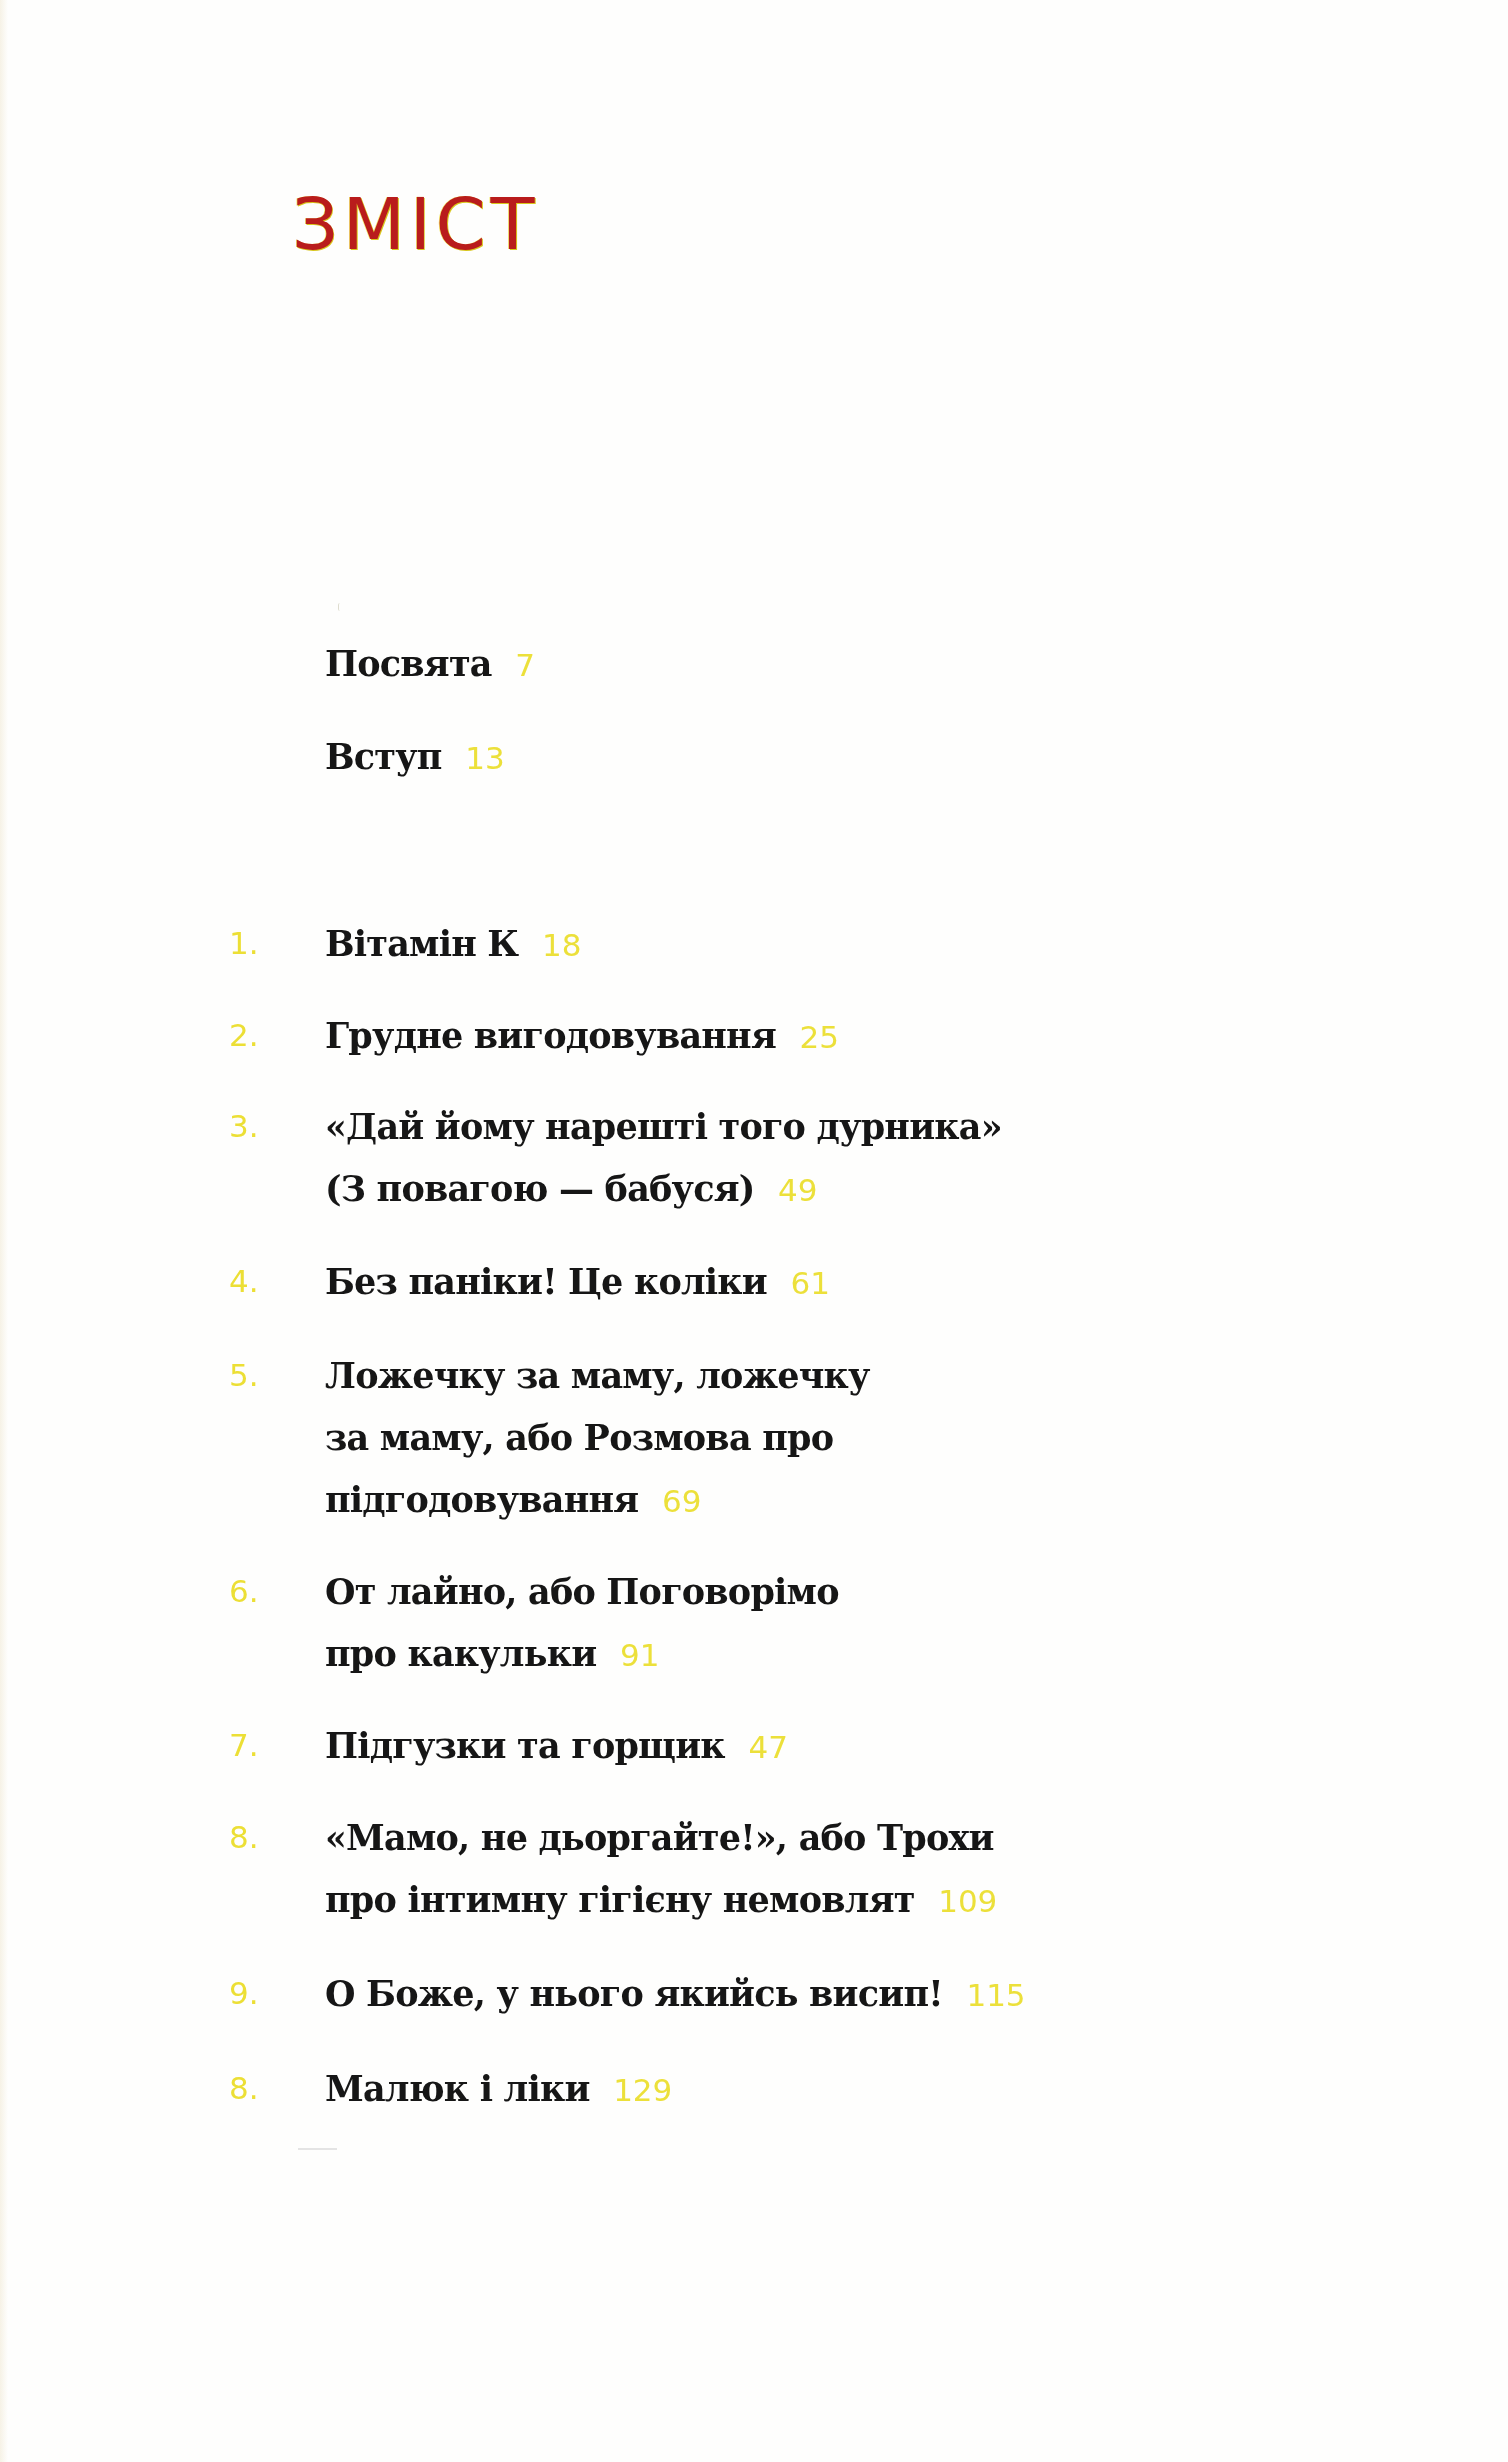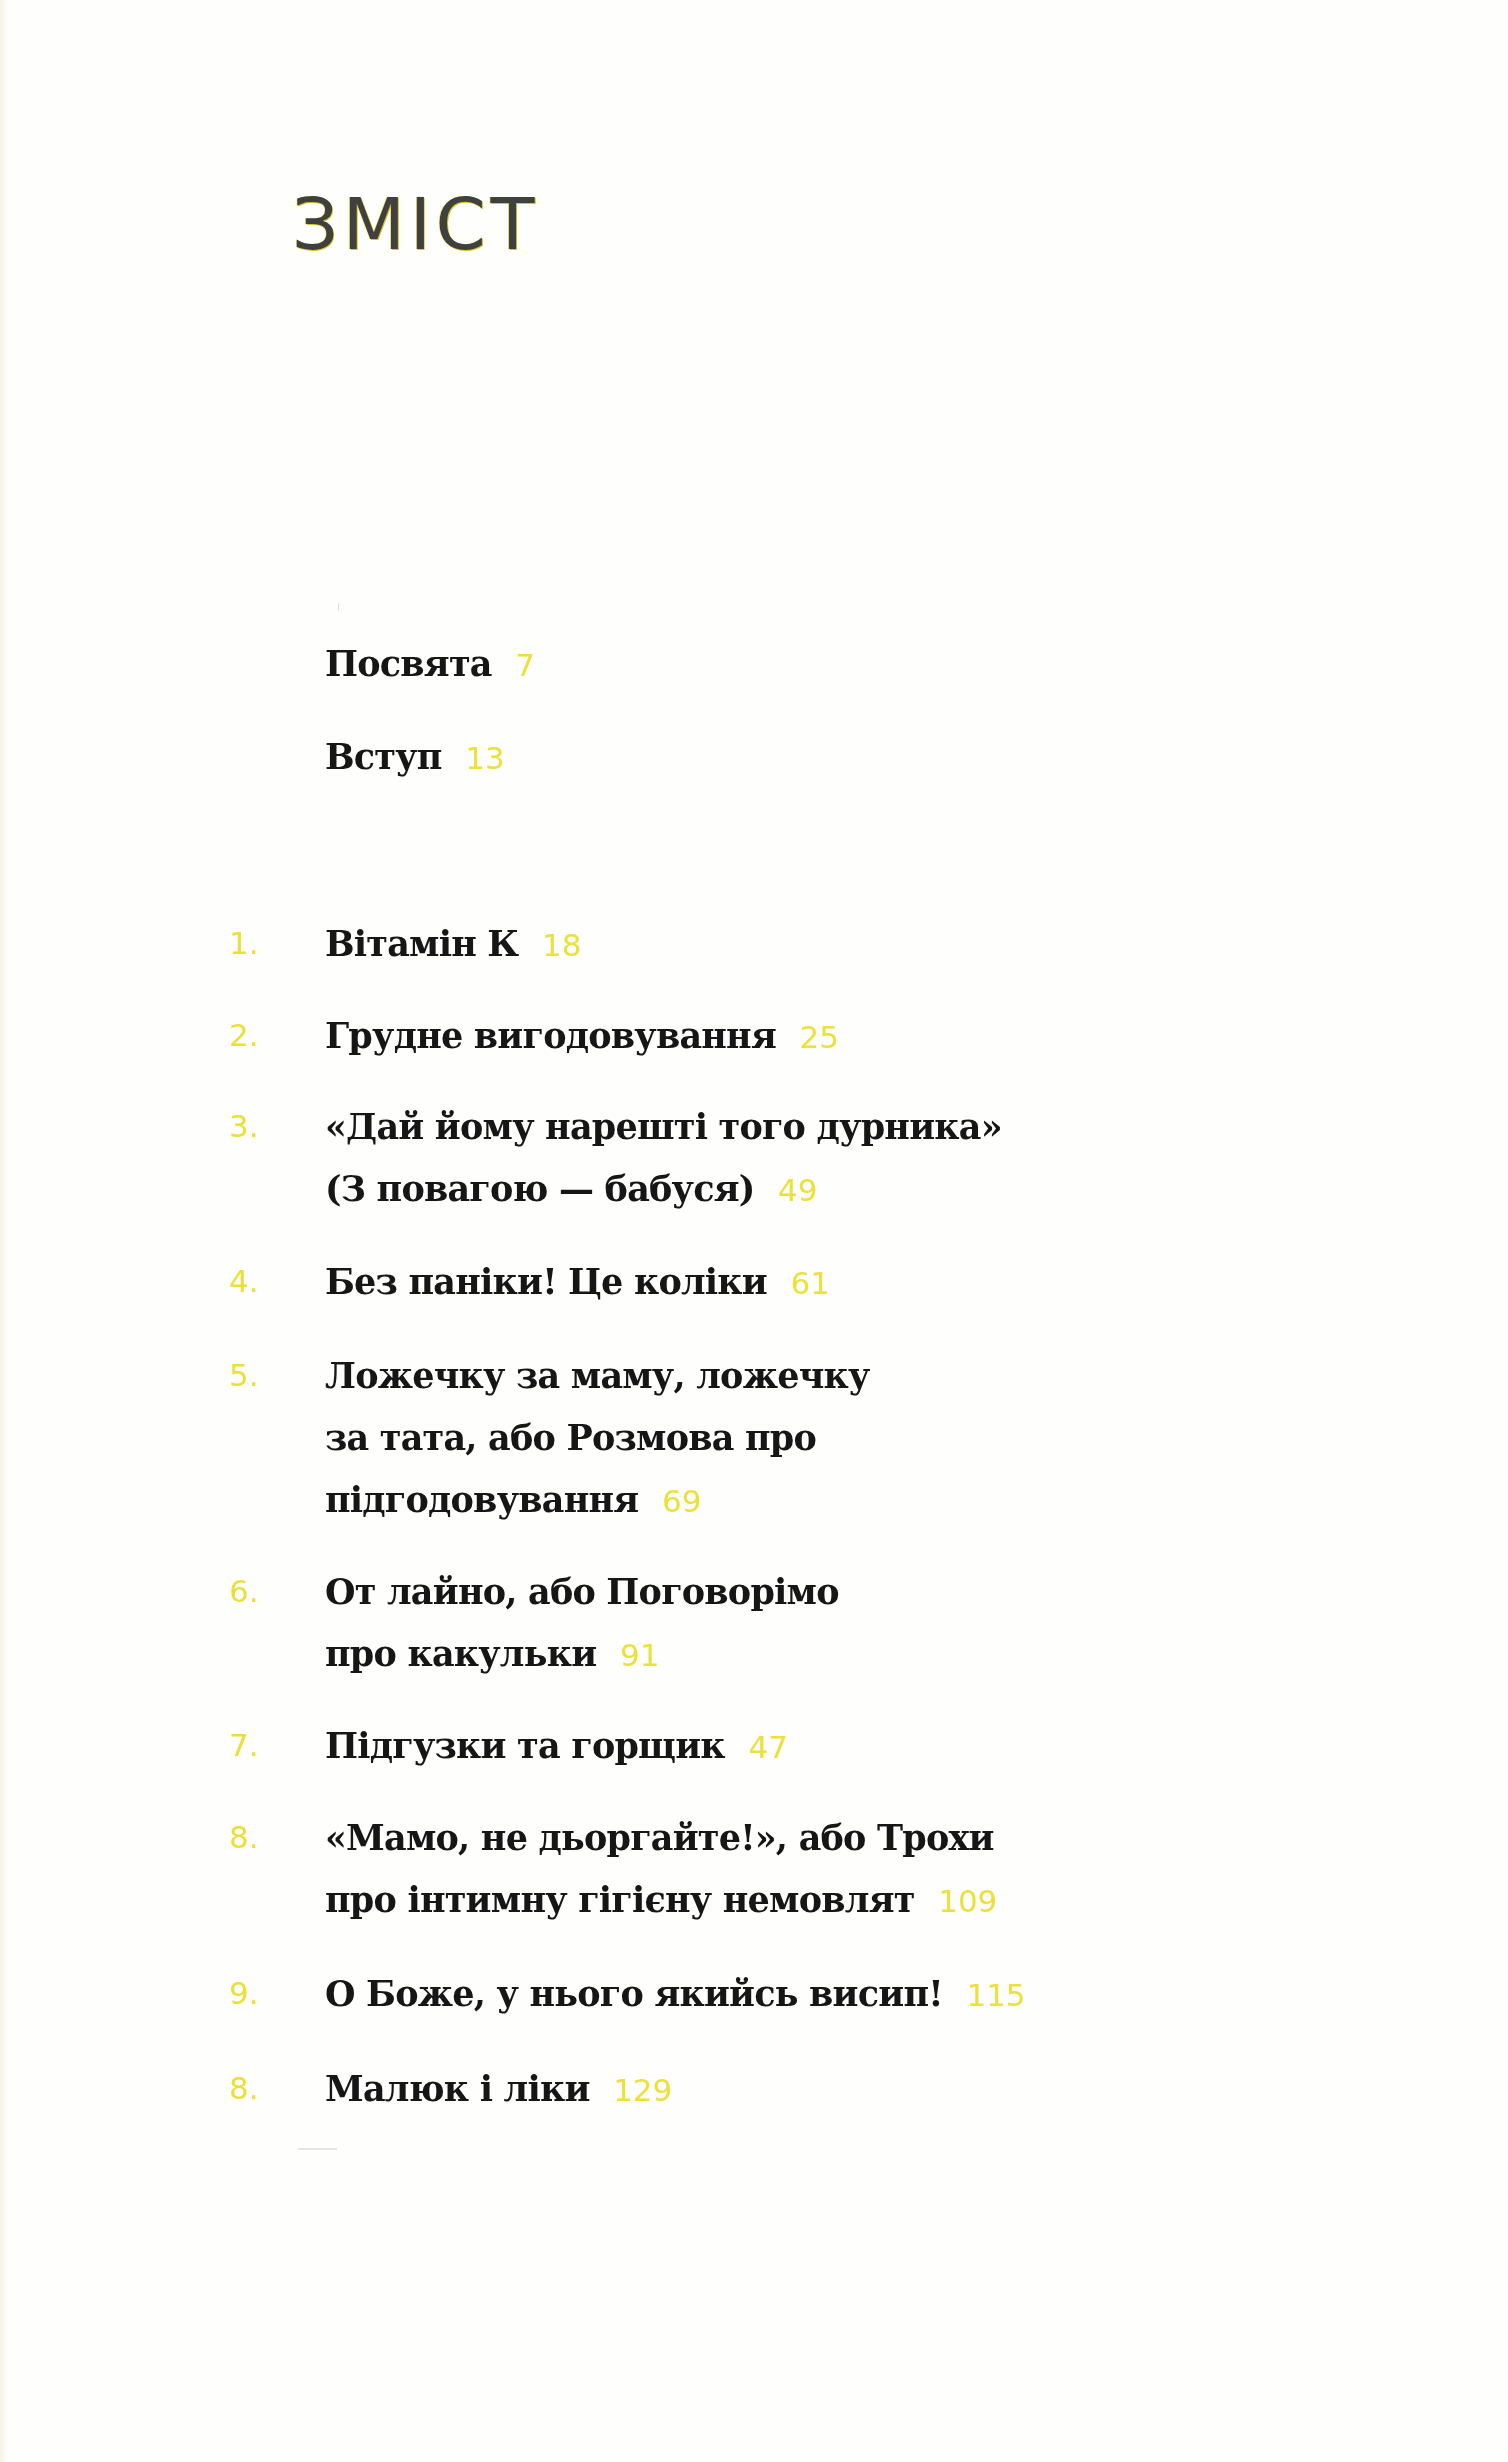--- a/index.html
+++ b/index.html
@@ -26,21 +26,21 @@
       width: 7.9px;
       background: linear-gradient(to right, #f6f2e6, #fefefd);
     }
     .toc-title {
       position: absolute;
       left: 292px;
       top: 140px;
       font-family: "DejaVu Sans", "Liberation Sans", sans-serif;
       font-size: 72px;
       letter-spacing: 4.7px;
-      color: #404040;
+      color: #b91c1c;
       font-weight: normal;
       text-shadow: 0.8px 0.8px 0 #d8c61c, -0.8px 0 0 #f3e86a;
       line-height: 1;
     }
     .entry {
       position: absolute;
       left: 0;
       width: 1508px;
     }
     .num {
@@ -134,21 +134,21 @@
     <span class="num">4.</span>
     <div class="title-block">
       <span class="line"><span>Без паніки! Це коліки</span><span class="pg">61</span></span>
     </div>
   </div>
 
   <div class="entry" style="top:1345px">
     <span class="num">5.</span>
     <div class="title-block">
       <span class="line">Ложечку за маму, ложечку</span>
-      <span class="line">за тата, або Розмова про</span>
+      <span class="line">за маму, або Розмова про</span>
       <span class="line"><span>підгодовування</span><span class="pg">69</span></span>
     </div>
   </div>
 
   <div class="entry" style="top:1561px">
     <span class="num">6.</span>
     <div class="title-block">
       <span class="line">От лайно, або Поговорімо</span>
       <span class="line"><span>про какульки</span><span class="pg">91</span></span>
     </div>

